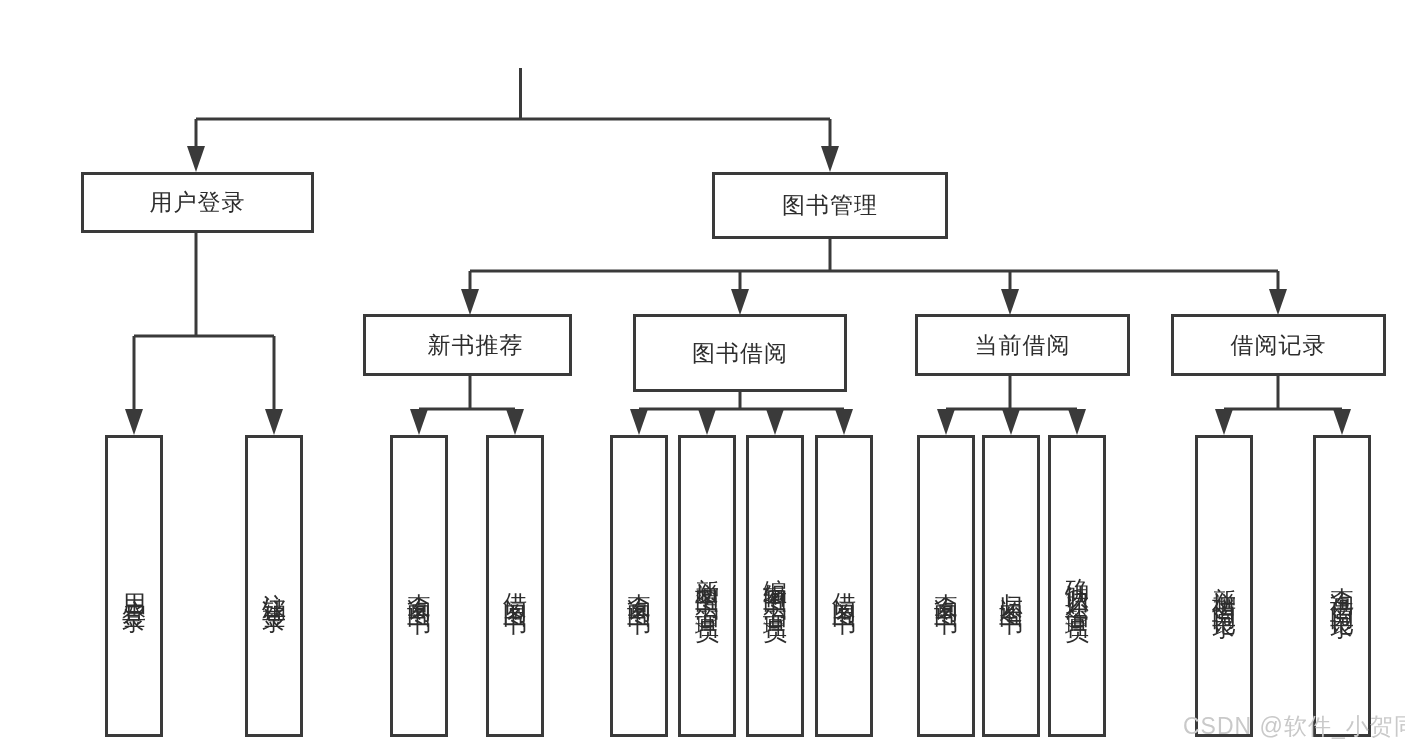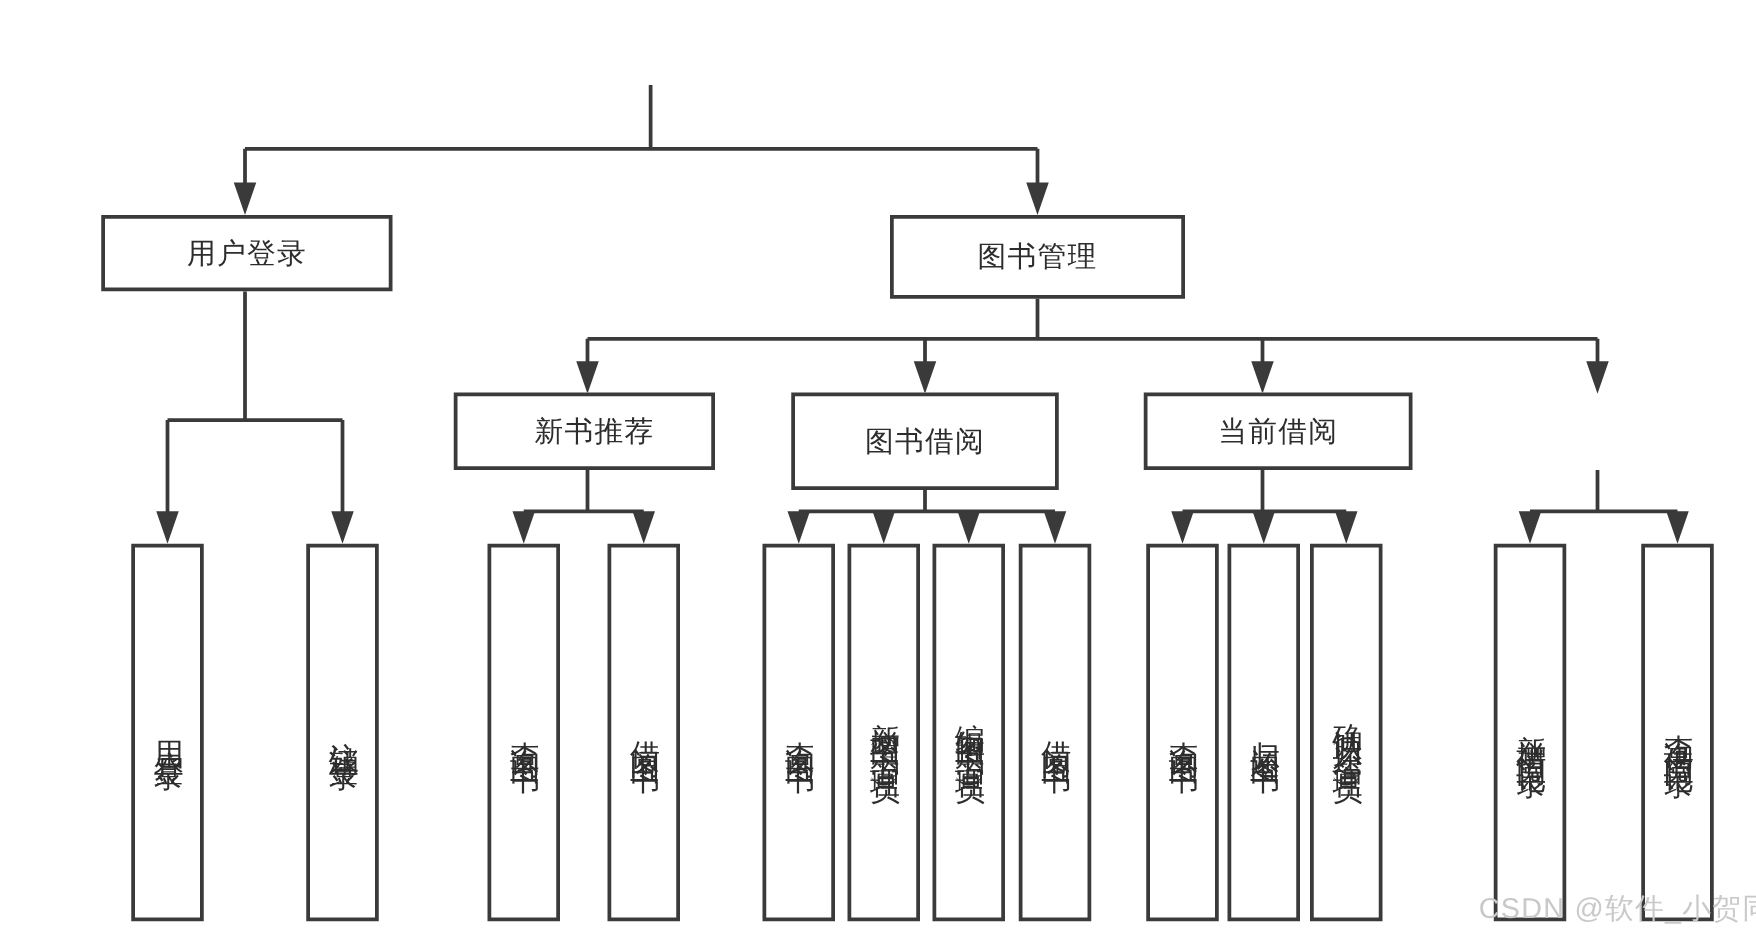--- a/index.html
+++ b/index.html
@@ -158,20 +158,23 @@
 
   <div class="node" id="n-l3-0">
     <span>新书推荐</span>
   </div>
   <div class="node" id="n-l3-1">
     <span>图书借阅</span>
   </div>
   <div class="node" id="n-l3-2">
     <span>当前借阅</span>
   </div>
+  <div class="node" id="n-l3-3">
+    <span>借阅记录</span>
+  </div>
 
   <div class="node leaf" id="n-leaf-0">
     <span class="vtext">用户登录</span>
   </div>
   <div class="node leaf" id="n-leaf-1">
     <span class="vtext">注销登录</span>
   </div>
   <div class="node leaf" id="n-leaf-2">
     <span class="vtext">查询图书</span>
   </div>

